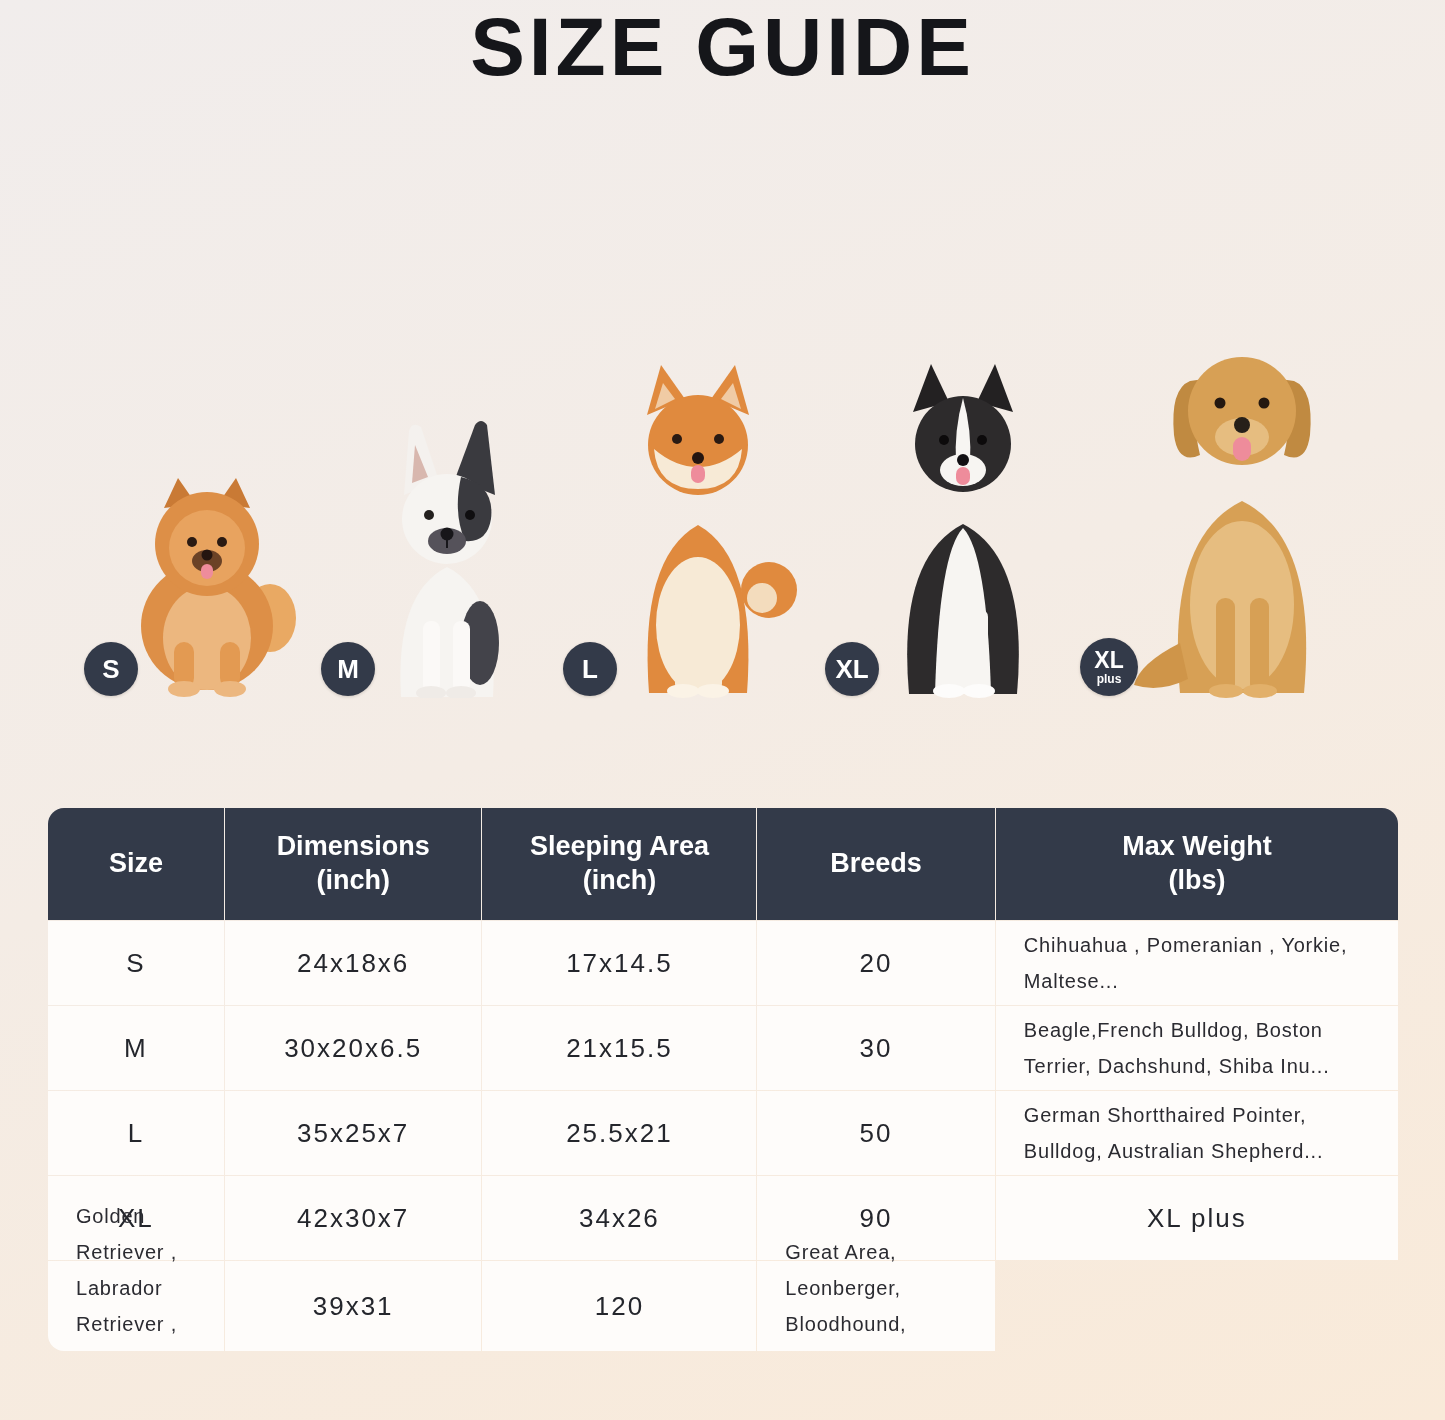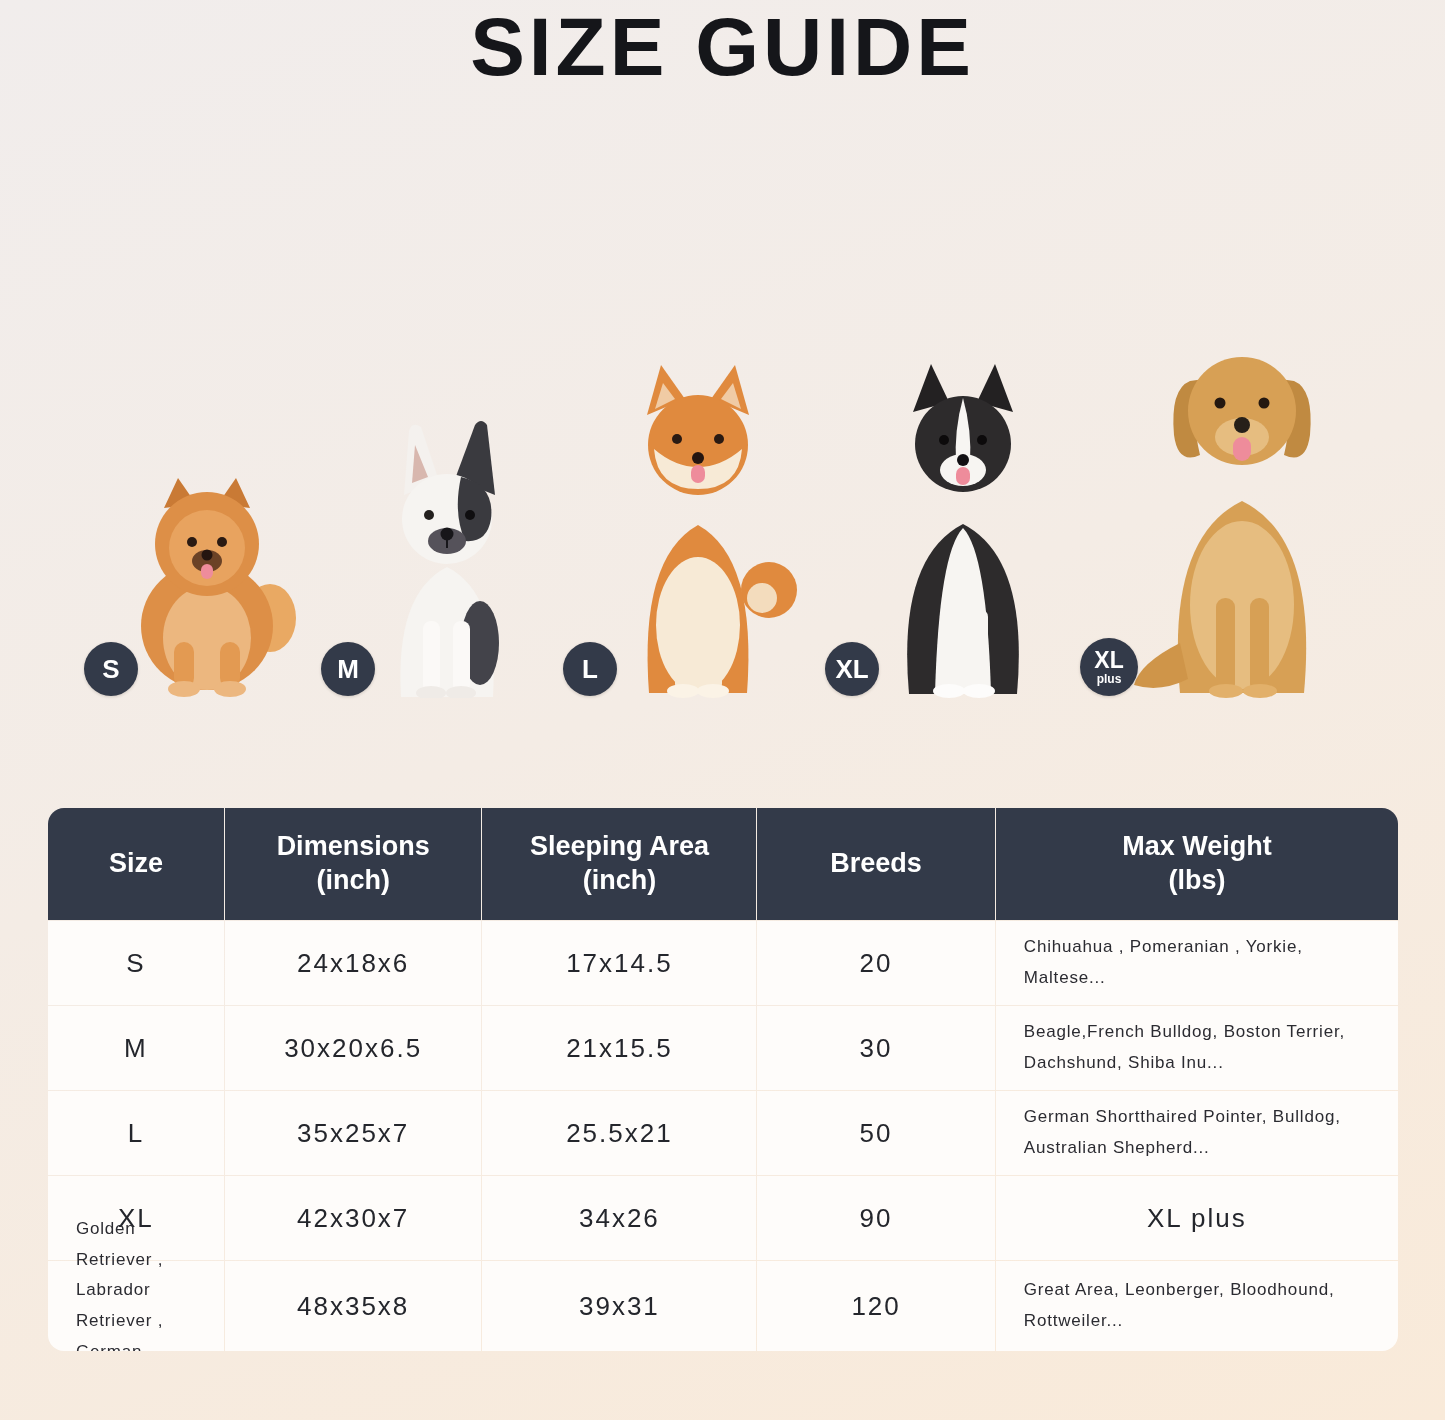--- a/index.html
+++ b/index.html
@@ -84,21 +84,21 @@
     background:#fefcfa;
     display:flex; align-items:center; justify-content:center;
     font-size:26px;
     letter-spacing:2px;
     color:#24262c;
   }
   .cell.breeds {
     justify-content:flex-start;
     text-align:left;
     padding:10px 28px;
-    font-size:17px;
+    font-size:20px;
     letter-spacing:0.8px;
     line-height:1.8;
     color:#2b2b31;
   }
 
   
   .footnote {
     position:absolute;
     left:36px; top:1372px;
     font-size:30px;
@@ -284,20 +284,19 @@
     <div class="cell">50</div>
     <div class="cell breeds">German Shortthaired Pointer, Bulldog, Australian Shepherd...</div>
 
     <div class="cell">XL</div>
     <div class="cell">42x30x7</div>
     <div class="cell">34x26</div>
     <div class="cell">90</div>
     <div class="cell">XL plus</div>
 
     <div class="cell breeds">Golden Retriever , Labrador Retriever , German Shepherd...</div>
-    <div class="cell">48x35x8</div>
     <div class="cell">39x31</div>
     <div class="cell">120</div>
     <div class="cell breeds">Great Area, Leonberger, Bloodhound, Rottweiler...</div>
   </div>
 
 
 </div>
 
 </body></html>

